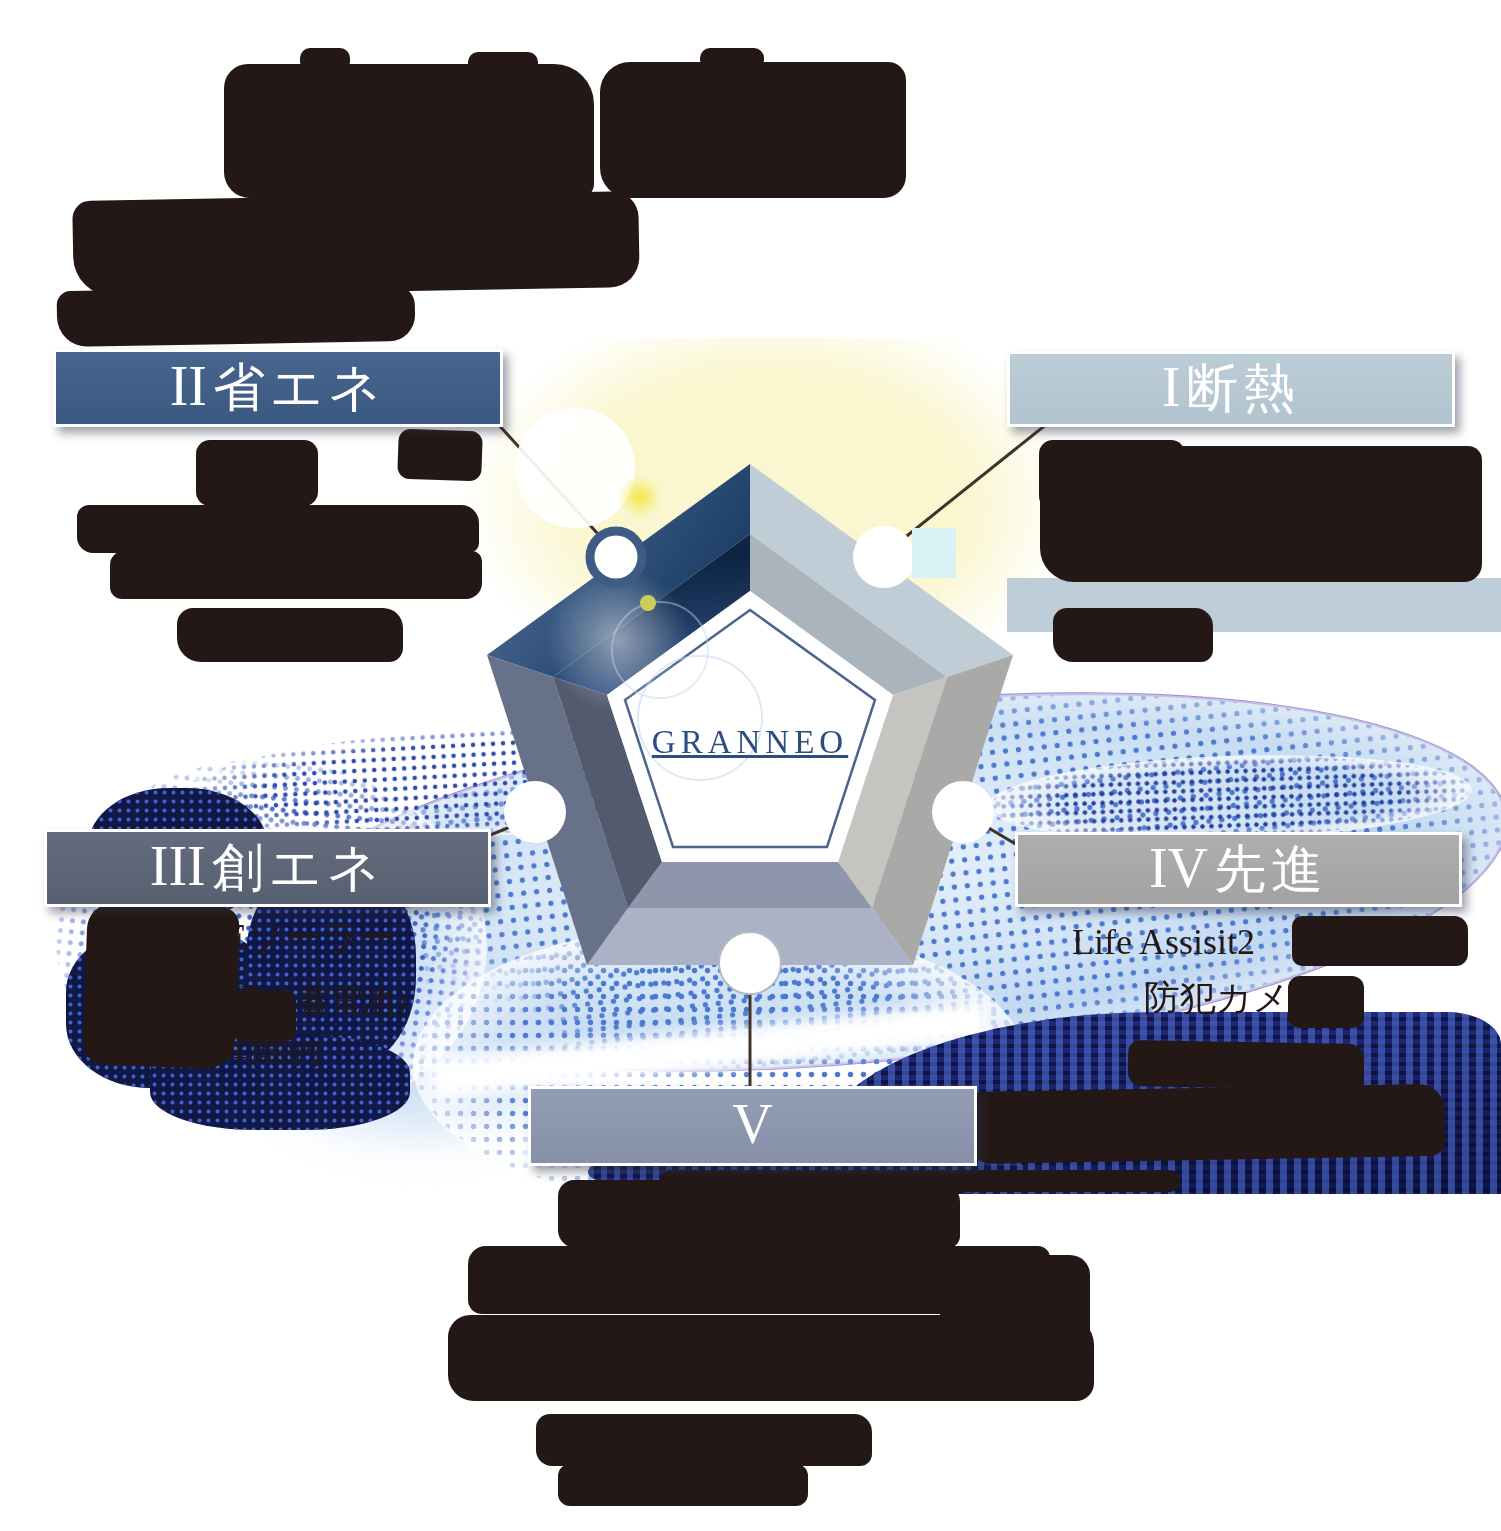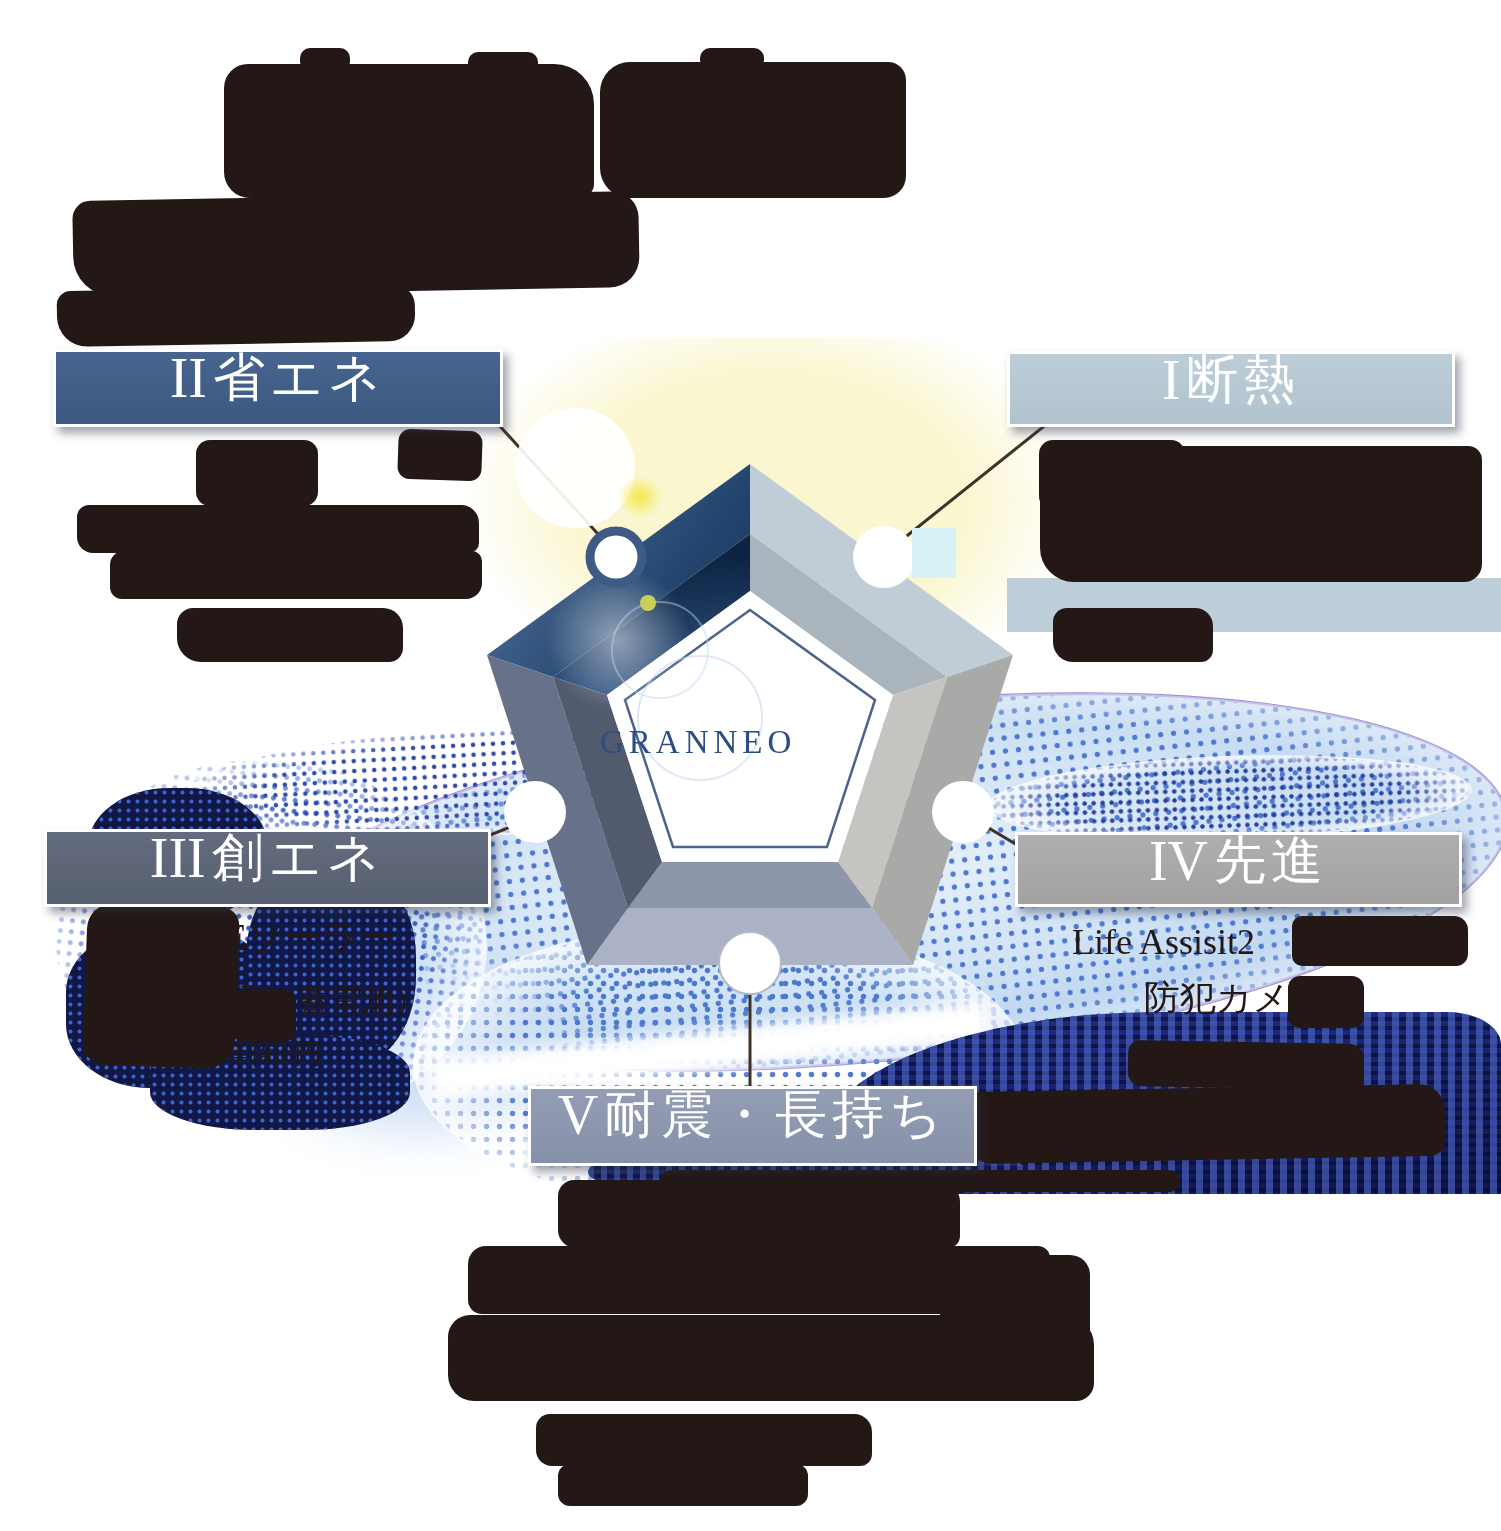--- a/index.html
+++ b/index.html
@@ -31,30 +31,30 @@
   #navy-band{position:absolute;left:588px;top:1146px;width:440px;height:52px;border-radius:40%/60%;
     background:#1d2769;}
   #navy-band::before{content:"";position:absolute;inset:0;border-radius:inherit;
     background-image:repeating-linear-gradient(90deg,rgba(86,116,220,.5) 0 6px,transparent 6px 13px),
       repeating-linear-gradient(180deg,transparent 0 4px,rgba(8,12,48,.6) 4px 8px);}
   .haze{position:absolute;border-radius:50%;filter:blur(26px);}
   
   #glow-yellow{position:absolute;left:468px;top:338px;width:604px;height:366px;
     background:radial-gradient(ellipse at 50% 45%,rgba(250,246,206,.97) 0%,rgba(250,246,206,.95) 46%,rgba(250,246,206,0) 72%);}
   
-  .bar{position:absolute;display:flex;align-items:flex-start;justify-content:center;gap:6px;
+  .bar{position:absolute;display:flex;align-items:center;justify-content:center;gap:6px;
     border:3px solid #fff;box-shadow:5px 6px 9px rgba(45,48,70,.45);color:#fff;z-index:7;}
   .bar .numeral{font-size:56px;line-height:1;transform:translateY(-2px);}
   .bar .kanji{font-size:52px;line-height:1;letter-spacing:5px;}
   
   .blob{position:absolute;background:#231815;z-index:6;}
   
   .detail{position:absolute;color:#231815;text-align:center;z-index:5;line-height:1;}
-  #brand{position:absolute;left:600px;top:724px;width:300px;text-align:left;z-index:5;
-    font-size:33px;letter-spacing:5px;color:#2d4d80;}
+  #brand{position:absolute;left:600px;top:724px;width:300px;text-align:center;z-index:5;
+    font-size:33px;letter-spacing:5px;color:#2d4d80;text-decoration:underline;}
   #band-insulation{position:absolute;left:1007px;top:578px;width:494px;height:54px;
     background:#bdced8;z-index:3;}
   #cyan-chip{position:absolute;left:912px;top:528px;width:44px;height:50px;background:#d9f2f6;z-index:3;}
   svg{position:absolute;left:0;top:0;z-index:2;}
   .lyr1{z-index:1;}
 </style>
 </head>
 <body>
 
 <div id="stage">
@@ -156,21 +156,20 @@
   <div class="bar" style="left:1015px;top:832px;width:441px;height:69px;background:linear-gradient(180deg,#aeaeae,#a2a2a2);">
     <span class="numeral">IV</span>
     <span class="kanji">先進</span>
   </div>
   <div class="bar" style="left:44px;top:829px;width:441px;height:72px;background:linear-gradient(180deg,#636b7e,#576070);">
     <span class="numeral">III</span>
     <span class="kanji">創エネ</span>
   </div>
   <div class="bar" style="left:528px;top:1086px;width:443px;height:74px;background:linear-gradient(180deg,#939db4,#8691a9);">
     <span class="numeral">V</span>
-    <span class="kanji">耐震・長持ち</span>
   </div>
 
   <div id="blob-layer">
       <div class="blob" style="left: 224px; top: 64px; width: 370px; height: 134px; border-radius: 24px 40px 14px 26px; transform: rotate(0deg);"></div>
       <div class="blob" style="left: 300px; top: 48px; width: 50px; height: 24px; border-radius: 10px; transform: rotate(0deg);"></div>
       <div class="blob" style="left: 468px; top: 52px; width: 70px; height: 22px; border-radius: 10px; transform: rotate(0deg);"></div>
       <div class="blob" style="left: 700px; top: 48px; width: 64px; height: 22px; border-radius: 10px; transform: rotate(0deg);"></div>
       <div class="blob" style="left: 600px; top: 62px; width: 306px; height: 136px; border-radius: 30px 18px 22px 30px; transform: rotate(0deg);"></div>
       <div class="blob" style="left: 73px; top: 196px; width: 566px; height: 96px; border-radius: 18px 26px 30px 40px; transform: rotate(-1deg);"></div>
       <div class="blob" style="left: 57px; top: 288px; width: 358px; height: 56px; border-radius: 14px 20px 26px 30px; transform: rotate(-1deg);"></div>

